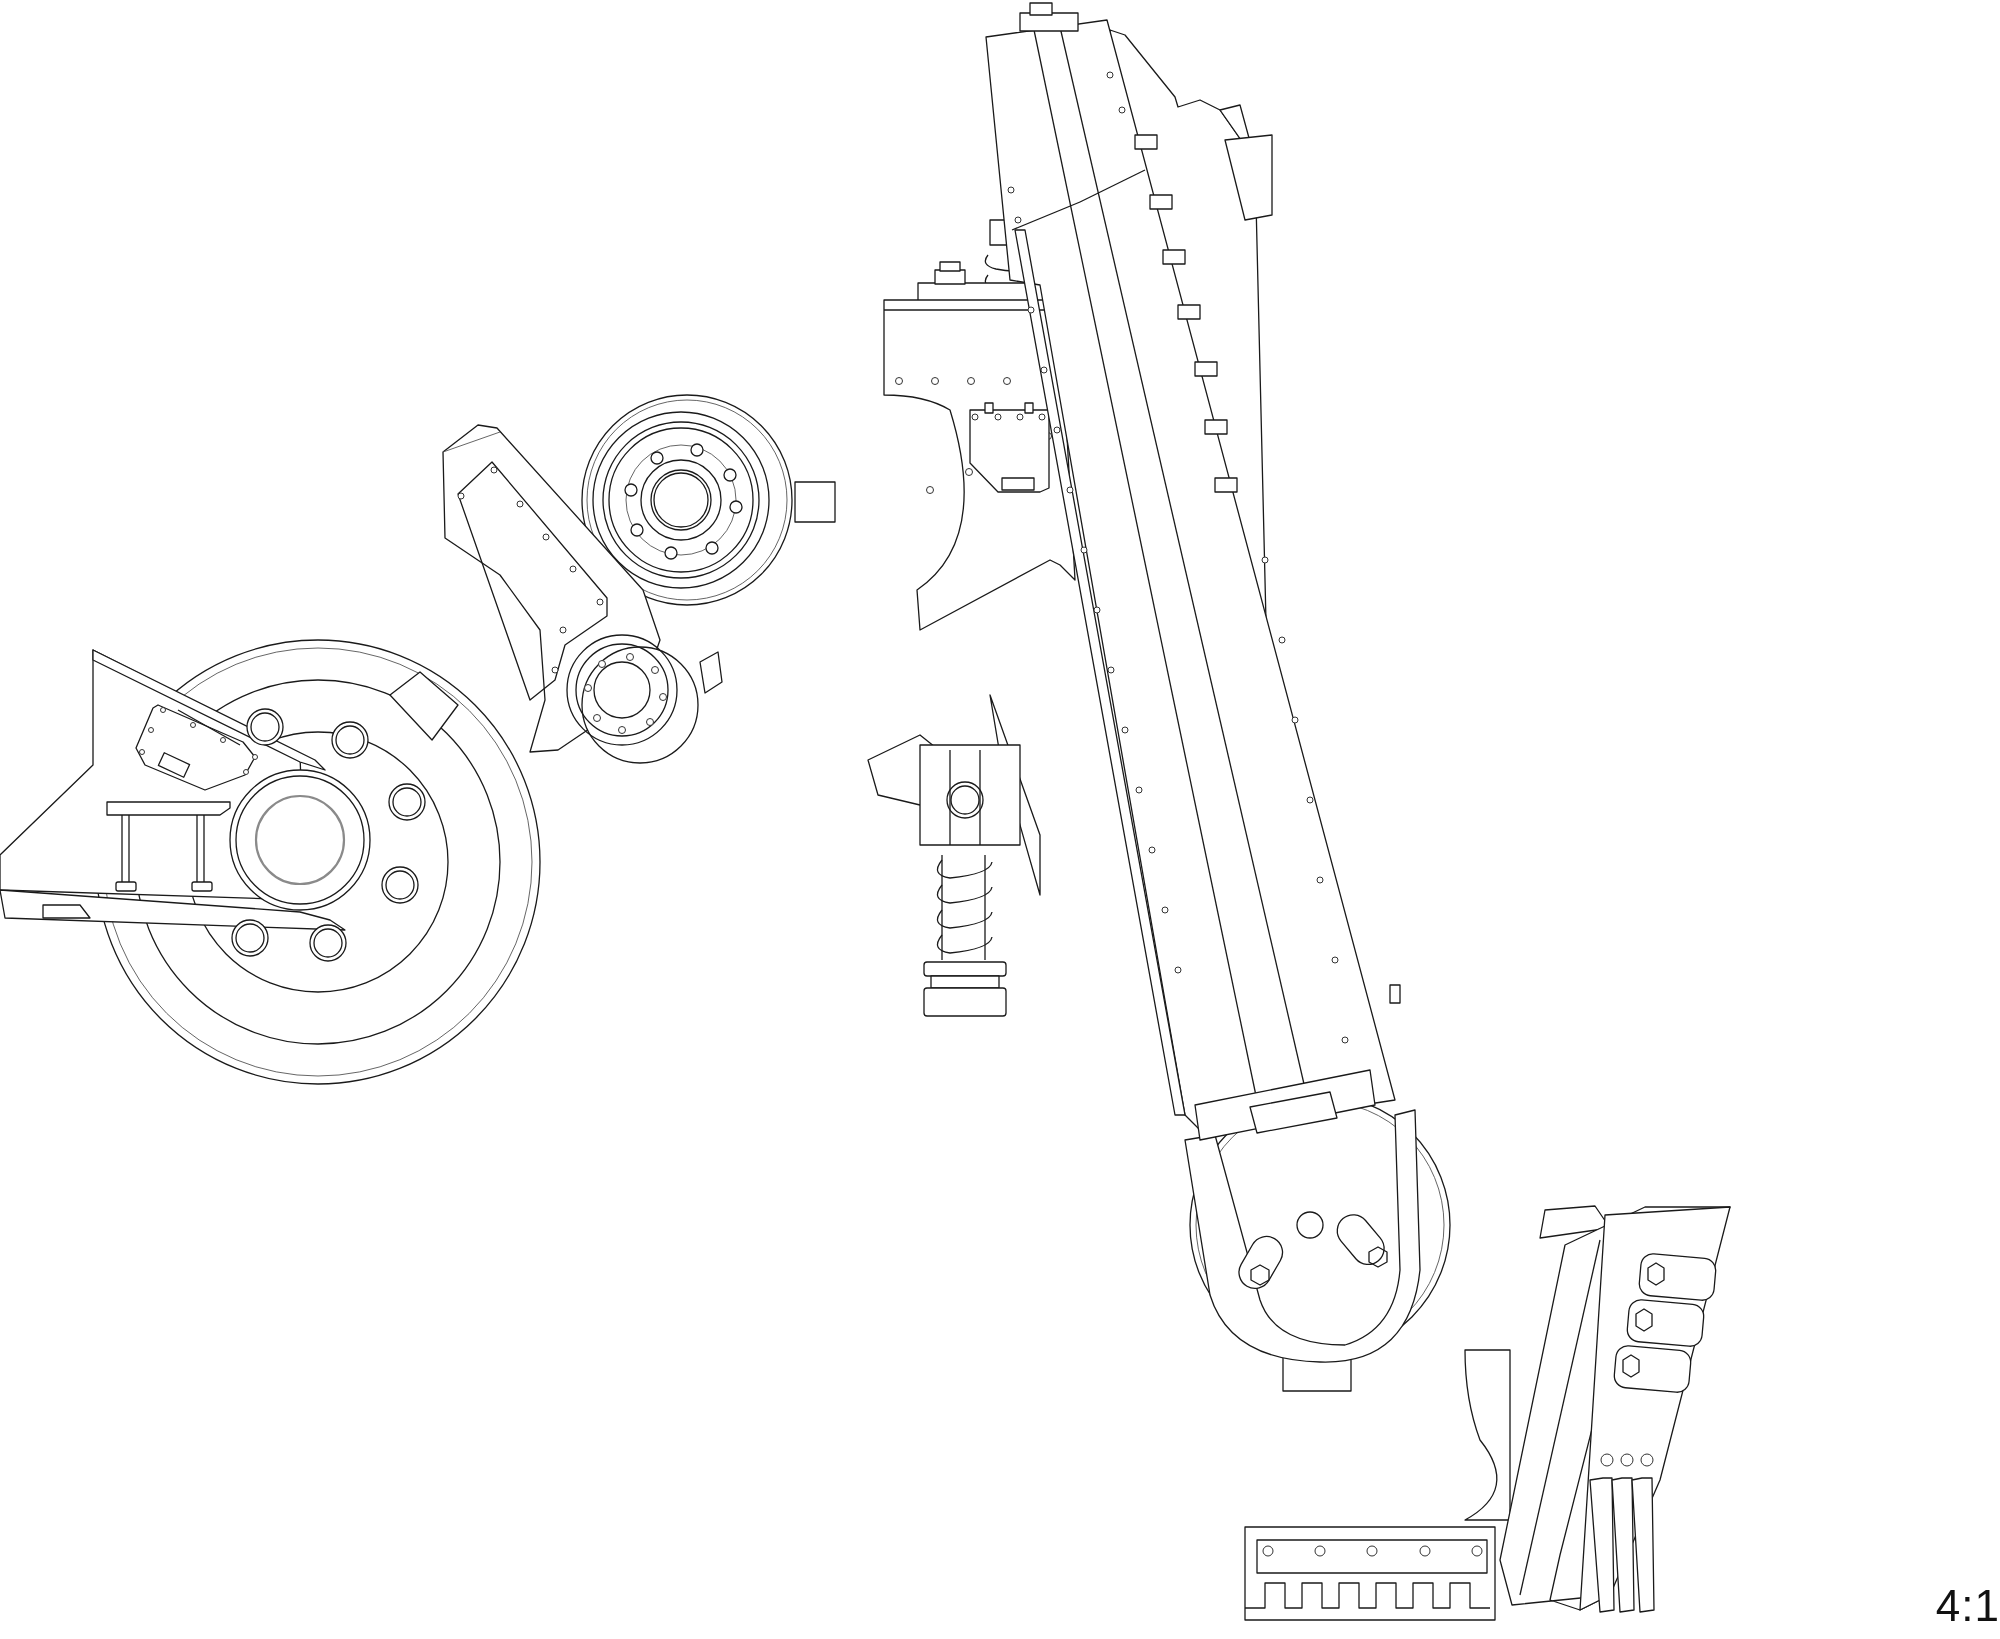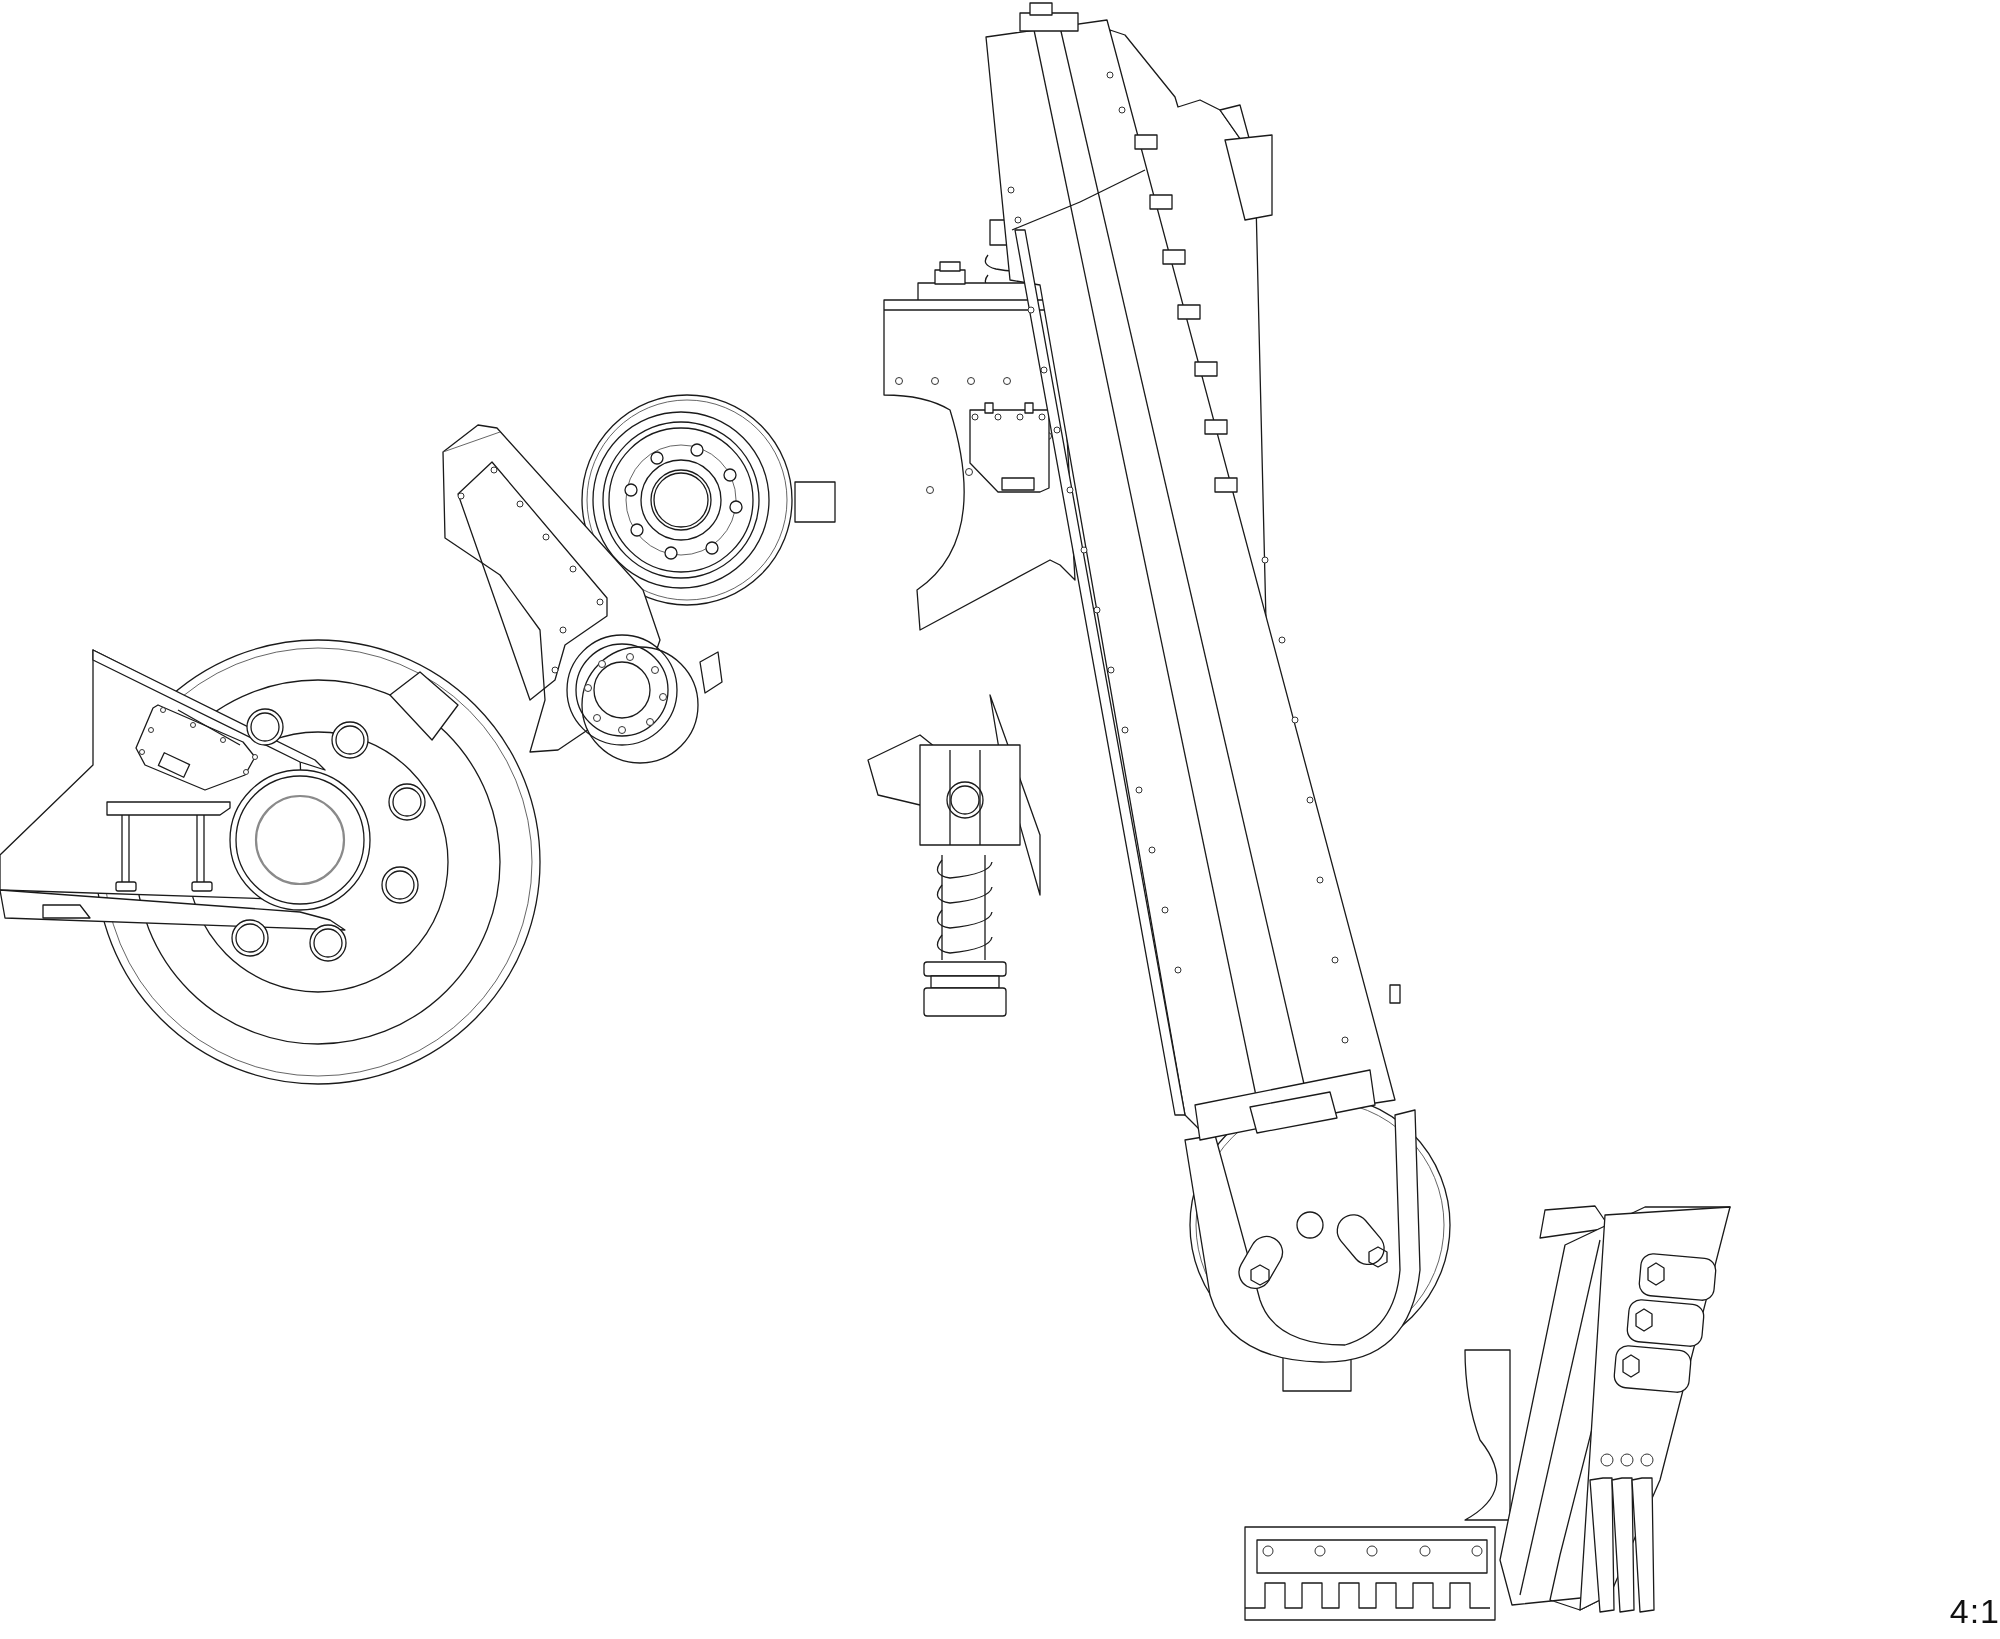--- a/index.html
+++ b/index.html
@@ -4,21 +4,21 @@
 <style>
   html, body { margin: 0; padding: 0; background: #ffffff; }
   body { width: 2000px; height: 1639px; position: relative; overflow: hidden; font-family: "Liberation Sans", sans-serif; }
   svg.drawing { position: absolute; left: 0; top: 0; width: 2000px; height: 1639px; }
   svg.drawing * { vector-effect: non-scaling-stroke; }
   .ln { fill: #ffffff; stroke: #1a1a1a; stroke-width: 1.3; stroke-linejoin: round; }
   .ln-n { fill: none; stroke: #1a1a1a; stroke-width: 1.3; stroke-linejoin: round; }
   .thin { fill: none; stroke: #555555; stroke-width: 0.9; }
   .grey { fill: none; stroke: #8a8a8a; stroke-width: 2.2; }
   .rivet { fill: #ffffff; stroke: #333333; stroke-width: 1; }
-  .scale-label { position: absolute; right: 0px; bottom: 8px; font-size: 34px; color: #111111; letter-spacing: 1px; }
+  .scale-label { position: absolute; right: 0px; bottom: 8px; font-size: 44px; color: #111111; letter-spacing: 1px; }
 </style>
 </head>
 <body>
 
 <svg class="drawing" viewBox="0 0 2000 1639" xmlns="http://www.w3.org/2000/svg">
 
   <g>
 
     <circle class="ln" cx="318" cy="862" r="222"></circle>
     <circle class="thin" cx="318" cy="862" r="214"></circle>

